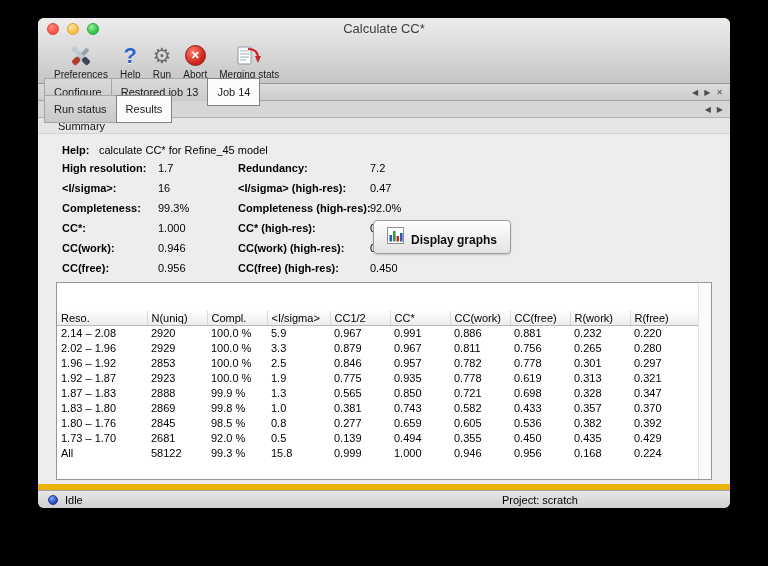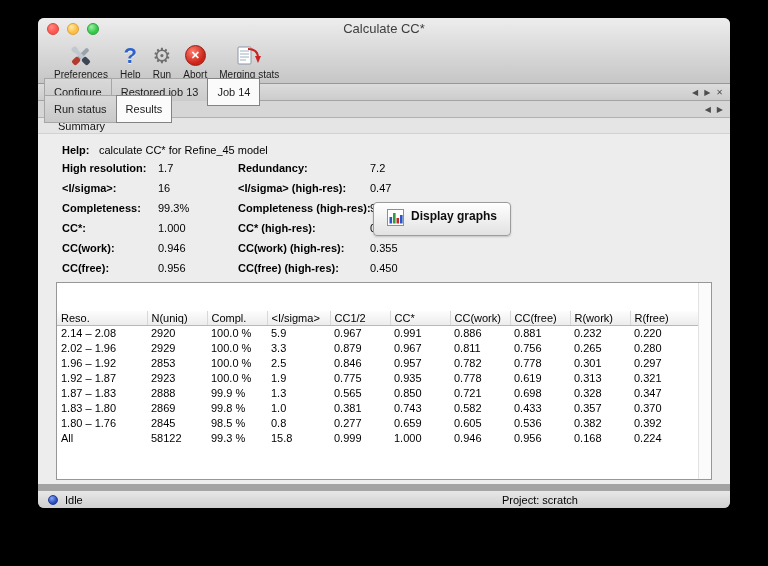--- a/index.html
+++ b/index.html
@@ -1,20 +1,20 @@
 <!DOCTYPE html>
 <html><head>
 <meta charset="utf-8">
 <style>
   * { margin:0; padding:0; box-sizing:border-box; }
   body { background:#000; font-family:"Liberation Sans", sans-serif; }
   .screen { position:relative; width:768px; height:566px; background:#000; overflow:hidden; }
 
   .window { position:absolute; left:38px; top:18px; width:692px; height:490px;
-            background:#a3a3a3; border-radius:6px; box-shadow:0 14px 34px rgba(0,0,0,.7);
+            background:#eab308; border-radius:6px; box-shadow:0 14px 34px rgba(0,0,0,.7);
             display:flex; flex-direction:column; }
 
   
   .header { background:linear-gradient(#ededed,#c6c6c6); border-bottom:1px solid #979797;
             border-radius:6px 6px 0 0; }
   .titlebar { position:relative; height:22px; }
   .traffic { position:absolute; left:9px; top:5px; display:flex; gap:8px; }
   .tl { width:12px; height:12px; border-radius:50%; display:inline-block; }
   .tl.red    { background:radial-gradient(circle at 35% 30%, #ff8a80, #fc5650 60%); border:1px solid #d94439; }
   .tl.yellow { background:radial-gradient(circle at 35% 30%, #ffe9a8, #fdbe41 60%); border:1px solid #d9a13a; }
@@ -49,21 +49,21 @@
   
   .content { flex:1; position:relative; background:#ededed; padding:8px 18px 0 18px; margin-bottom:6px; overflow:hidden; }
   .sum-title { font-size:11px; color:#000; padding-left:6px; height:16px; line-height:16px; }
   .sum-title .lbl { font-weight:bold; display:inline-block; width:37px; }
   .sum-row { font-size:11px; color:#000; padding-left:6px; height:20px; line-height:20px; white-space:nowrap; }
   .c1 { display:inline-block; width:96px; font-weight:bold; }
   .c2 { display:inline-block; width:80px; }
   .c3 { display:inline-block; width:132px; font-weight:bold; }
   .c4 { display:inline-block; }
 
-  .dg-button { position:absolute; left:335px; top:68px; display:inline-flex; align-items:flex-start; gap:7px;
+  .dg-button { position:absolute; left:335px; top:86px; display:inline-flex; align-items:flex-end; gap:7px;
                padding:6px 13px; background:linear-gradient(#ffffff,#e2e2e2); border:1px solid #9c9c9c;
                border-radius:4px; box-shadow:0 1px 2px rgba(0,0,0,.18); cursor:default; }
   .dg-button .dg-label { font-size:12px; font-weight:bold; color:#0d0d0d; }
 
   
   .table-box { position:relative; margin-top:4px; height:198px; background:#fff; border:1px solid #979797; overflow:hidden; }
   table.rtable { width:100%; border-collapse:collapse; table-layout:fixed; font-size:11px; color:#000;margin-top:28px; }
   .rtable th { text-align:left; font-weight:normal; background:linear-gradient(#fdfdfd,#ececec);
                border-right:1px solid #d8d8d8; border-bottom:1px solid #b8b8b8;
                padding:0 4px; height:14px; line-height:14px; white-space:nowrap; overflow:hidden; }
@@ -317,20 +317,32 @@
               <td>98.5 %</td>
               <td>0.8</td>
               <td>0.277</td>
               <td>0.659</td>
               <td>0.605</td>
               <td>0.536</td>
               <td>0.382</td>
               <td>0.392</td>
             </tr>
               <tr>
+              <td>1.73 – 1.70</td>
+              <td>2681</td>
+              <td>92.0 %</td>
+              <td>0.5</td>
+              <td>0.139</td>
+              <td>0.494</td>
+              <td>0.355</td>
+              <td>0.450</td>
+              <td>0.435</td>
+              <td>0.429</td>
+            </tr>
+              <tr>
               <td>All</td>
               <td>58122</td>
               <td>99.3 %</td>
               <td>15.8</td>
               <td>0.999</td>
               <td>1.000</td>
               <td>0.946</td>
               <td>0.956</td>
               <td>0.168</td>
               <td>0.224</td>

